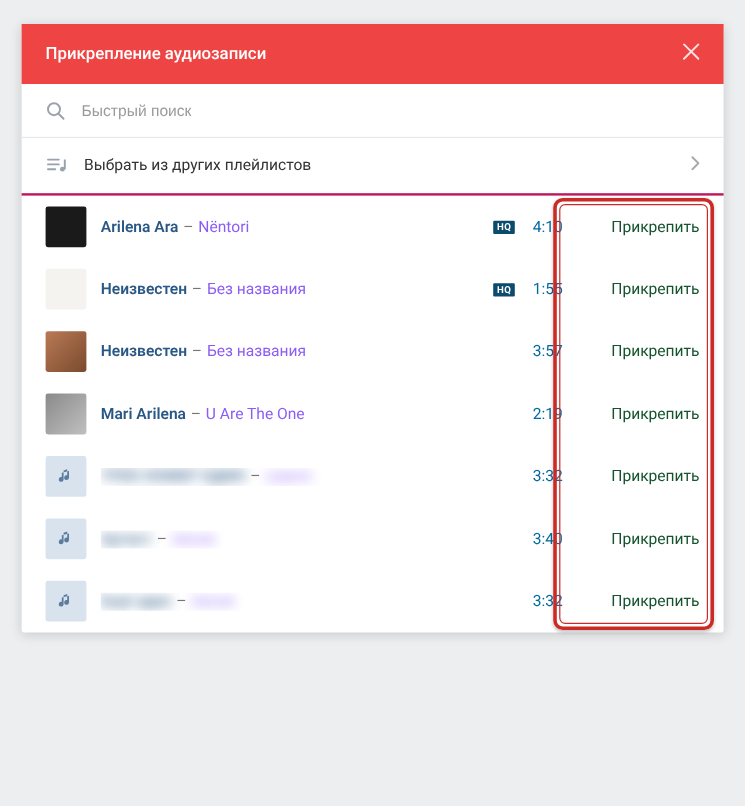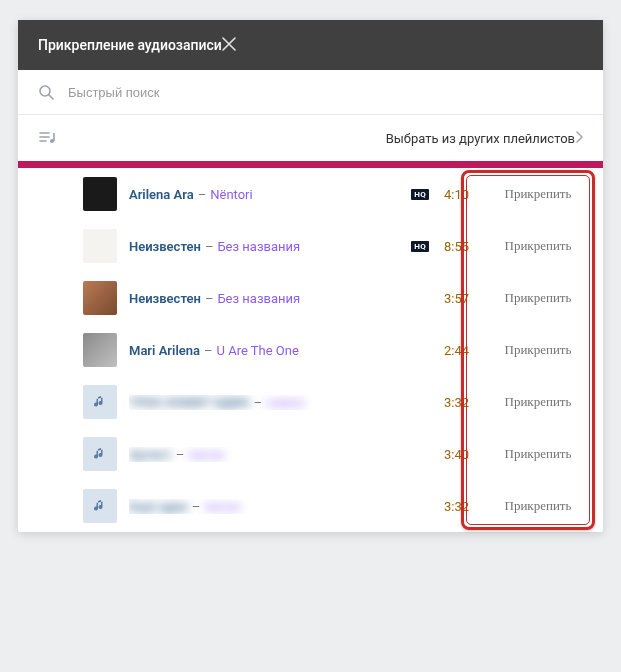--- a/index.html
+++ b/index.html
@@ -13,27 +13,27 @@
       color: #333;
     }
     .modal {
       background: #fff;
       width: 100%;
       border-radius: 2px;
       box-shadow: 0 2px 10px rgba(0,0,0,0.15);
       position: relative;
     }
     .modal-header {
-      background: #404040;
+      background: #ef4444;
       color: #fff;
       padding: 16px 20px;
       font-size: 14px;
       font-weight: 500;
       display: flex;
-      justify-content: flex-start;
+      justify-content: space-between;
       align-items: center;
     }
     .close-x {
       cursor: pointer;
       font-size: 18px;
       line-height: 1;
       opacity: 0.85;
     }
     .search-row {
       display: flex;
@@ -51,41 +51,39 @@
       outline: none;
       font-size: 13px;
       color: #000000;
       flex: 1;
     }
     .search-input::placeholder { color: #9a9a9a; }
     .playlists-row {
       display: flex;
       align-items: center;
       padding: 14px 20px;
-      border-bottom: 7px solid #be185d;
+      border-bottom: 2px solid #be185d;
       cursor: pointer;
       position: relative;
-      text-align: right;
     }
     .playlists-icon {
       margin-right: 14px;
       display: inline-flex;
     }
     .playlists-label {
       flex: 1;
       color: #333;
     }
     .chevron {
       color: #aaa;
     }
     .list {
       max-height: 450px;
       overflow-y: auto;
       position: relative;
-      padding-left: 45px;
     }
     .row {
       display: flex;
       align-items: center;
       padding: 10px 20px;
       height: 52px;
     }
     .cover {
       width: 34px;
       height: 34px;
@@ -113,41 +111,40 @@
       font-weight: 600;
       white-space: nowrap;
     }
     .sep { color: #777; margin: 0 4px; white-space: nowrap; }
     .title { color: #8b5cf6; white-space: nowrap; }
     .blurred .artist, .blurred .title {
       filter: blur(5px);
       opacity: 0.85;
     }
     .hq {
-      background: #0f172a;
+      background: #0c4a6e;
       color: #fff;
       font-size: 8px;
       font-weight: 700;
       padding: 1px 3px;
       border-radius: 1px;
       margin-right: 8px;
       letter-spacing: 0.3px;
     }
     .duration {
-      color: #a16207;
+      color: #0369a1;
       min-width: 32px;
       text-align: right;
       margin-right: 24px;
     }
     .attach {
-      color: #737373;
+      color: #14532d;
       cursor: pointer;
       width: 90px;
-      text-align: center;
-      font-family: Liberation Serif, serif;
+      text-align: right;
     }
     .highlight {
       position: absolute;
       right: 8px;
       top: 2px;
       bottom: 2px;
       width: 134px;
       border: 3px solid #cc2a27;
       border-radius: 8px;
       pointer-events: none;
@@ -221,41 +218,41 @@
           <span class="attach">Прикрепить</span>
         </div>
         <div class="row">
           <div class="cover cv2"></div>
           <div class="track-info">
             <span class="artist">Неизвестен</span>
             <span class="sep"> – </span>
             <span class="title">Без названия</span>
           </div>
           <span class="hq">HQ</span>
-          <span class="duration">8:55</span>
+          <span class="duration">1:55</span>
           <span class="attach">Прикрепить</span>
         </div>
         <div class="row">
           <div class="cover cv3"></div>
           <div class="track-info">
             <span class="artist">Неизвестен</span>
             <span class="sep"> – </span>
             <span class="title">Без названия</span>
           </div>
           <span class="duration">3:57</span>
           <span class="attach">Прикрепить</span>
         </div>
         <div class="row">
           <div class="cover cv4"></div>
           <div class="track-info">
             <span class="artist">Mari Arilena</span>
             <span class="sep"> – </span>
             <span class="title">U Are The One</span>
           </div>
-          <span class="duration">2:44</span>
+          <span class="duration">2:19</span>
           <span class="attach">Прикрепить</span>
         </div>
         <div class="row blurred">
           <div class="cover note">
             <svg width="16" height="16" viewBox="0 0 16 16">
               <path d="M6 3v7.5a2 2 0 1 1-1.5-1.94V5l6-1.5v5.5a2 2 0 1 1-1.5-1.94V2L6 3z" fill="#5b7c9f"></path>
             </svg>
           </div>
           <div class="track-info">
             <span class="artist">ТРЕК НОМЕР ОДИН</span>

